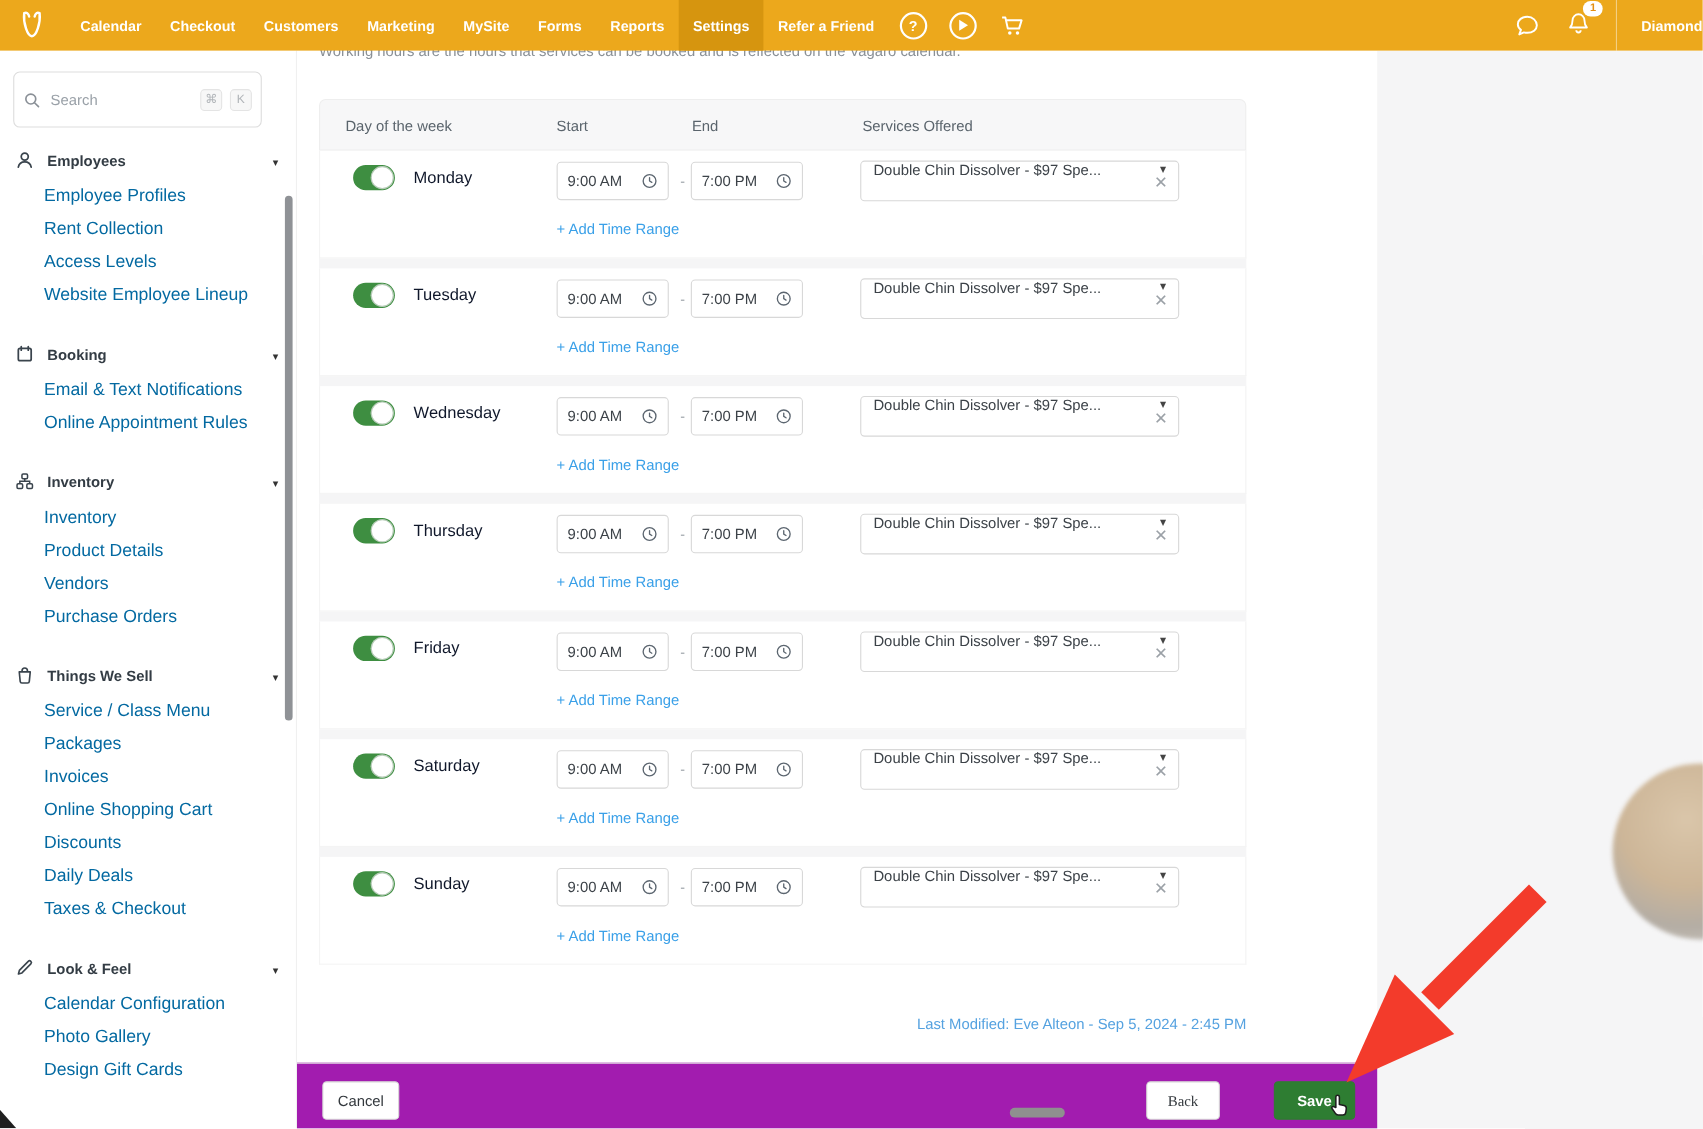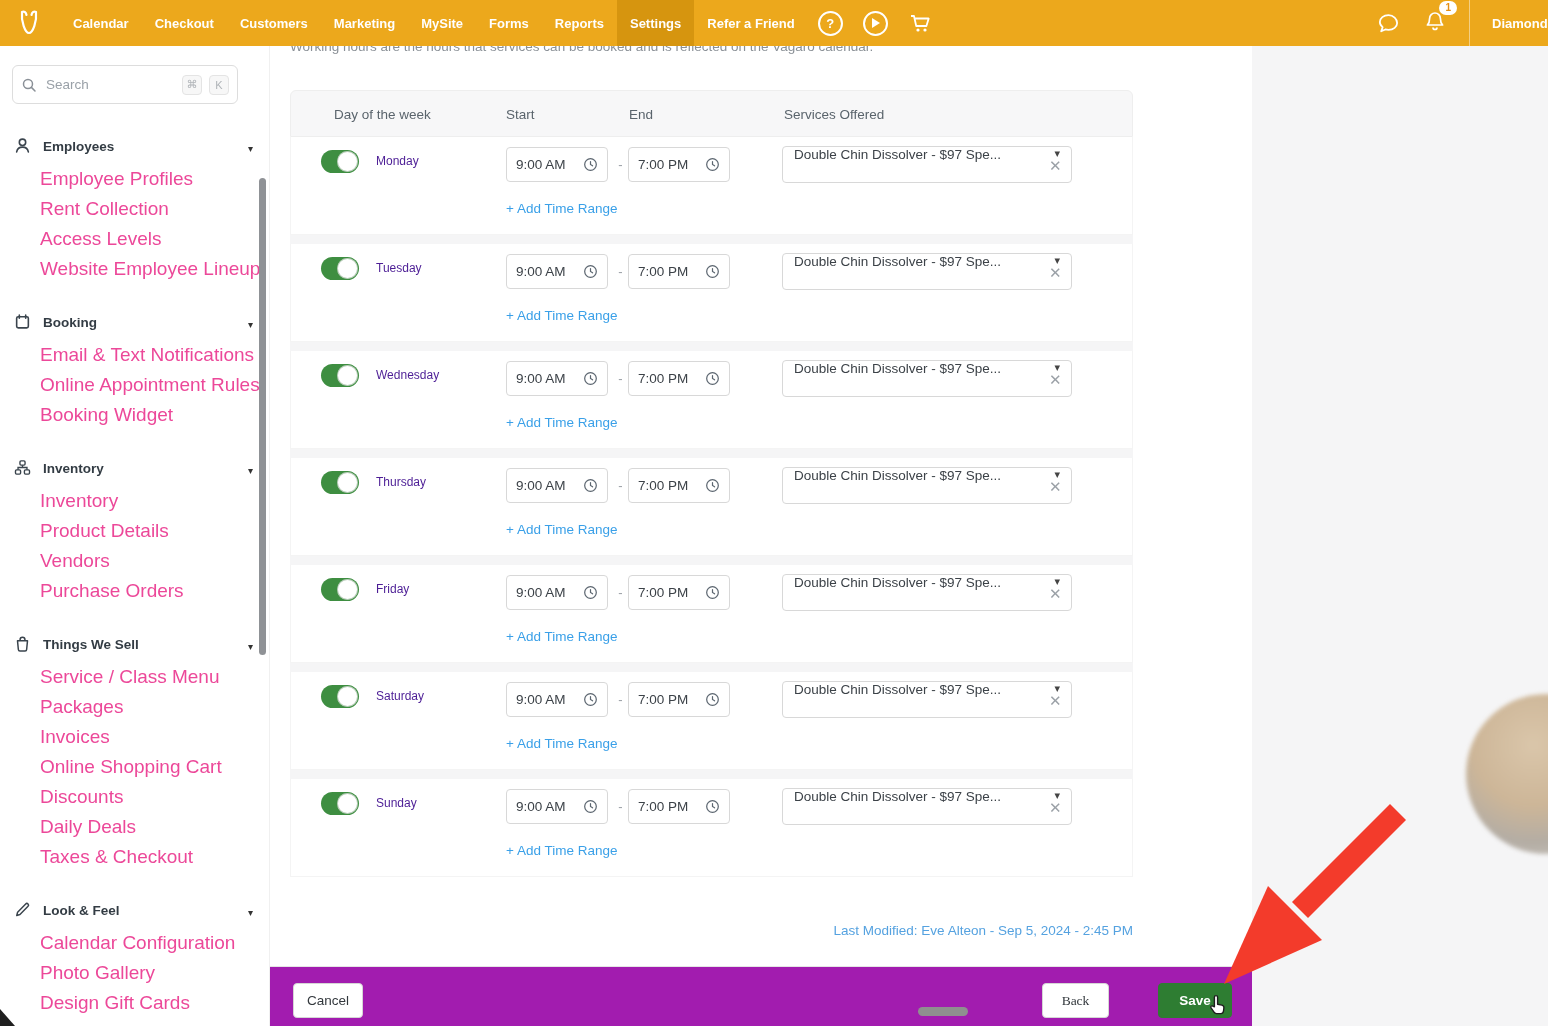--- a/index.html
+++ b/index.html
@@ -28,54 +28,54 @@
   .bell-wrap{position:relative;}
   .badge{position:absolute;top:-8px;right:-10px;background:#fff;color:#E58F12;font-size:10px;
          font-weight:bold;border-radius:9px;padding:2px 6px;line-height:1;}
   .nav-divider{width:1px;height:46px;background:rgba(255,255,255,.45);}
   .account{color:#fff;font-weight:bold;font-size:13px;width:56px;overflow:hidden;
            white-space:nowrap;}
 
   
   .sidebar{position:absolute;top:46px;left:0;width:270px;bottom:0;background:#fff;
            border-right:1px solid #f0f0f0;z-index:10;}
-  .search-box{position:absolute;top:19px;left:12px;width:226px;height:39px;border:1px solid #ddd;
+  .search-box{position:absolute;top:19px;left:12px;width:226px;height:51px;border:1px solid #ddd;
               border-radius:6px;display:flex;align-items:center;padding:0 8px;gap:7px;background:#fff;}
   .search-box input{flex:1;border:none;outline:none;font-size:13.5px;color:#555;min-width:0;
                     font-family:"Liberation Sans",sans-serif;background:transparent;}
   .search-box input::placeholder{color:#9aa1a8;}
   .kbd{min-width:20px;height:20px;border:1px solid #e4e4e4;background:#f7f7f7;border-radius:4px;
        font-size:11px;color:#b0b4b8;display:flex;align-items:center;justify-content:center;padding:0 3px;}
   .side-sections{position:absolute;top:66px;left:0;right:0;}
   .section{margin-top:26px;}
   .section:first-child{margin-top:22px;}
   .section-header{display:flex;align-items:flex-end;gap:12px;padding:0 16px 0 14px;height:20px;cursor:pointer;}
   .section-header .lbl{font-size:13.5px;font-weight:bold;color:#333C44;}
   .section-caret{margin-left:auto;font-size:10px;color:#333;}
   .side-items{margin:10px 0 0 0;}
-  .side-item{height:30px;line-height:30px;padding-left:40px;font-size:19px;color:#ec4899;cursor:pointer;white-space:nowrap;}
+  .side-item{height:30px;line-height:30px;padding-left:40px;font-size:16px;color:#0369a1;cursor:pointer;white-space:nowrap;}
   .side-scroll{position:absolute;top:132px;right:3px;width:7px;height:477px;background:#8F9296;border-radius:4px;}
 
   
   .main{position:absolute;top:46px;left:270px;right:0;bottom:0;background:#F5F5F6;}
   .content-panel{position:absolute;left:0;top:0;width:982px;bottom:0;background:#fff;}
   .intro{position:absolute;top:-7px;left:20px;width:830px;font-size:13.5px;color:#8A9096;}
 
   .wh-table{position:absolute;left:20px;top:44px;width:843px;}
   .wh-head{height:47px;background:#F7F7F8;border:1px solid #EEEEEE;border-radius:6px 6px 0 0;position:relative;}
   .wh-head span{position:absolute;top:0;height:47px;line-height:47px;font-size:13.5px;color:#5A646C;}
-  .th-0{left:23px;margin-left:20px;} .th-1{left:215px;} .th-2{left:338px;} .th-3{left:493px;}
+  .th-0{left:23px;} .th-1{left:215px;} .th-2{left:338px;} .th-3{left:493px;}
   .wh-body{background:#F5F5F6;}
   .day-row{height:98px;background:#fff;margin-bottom:9px;position:relative;border:1px solid #F4F4F4;border-top:none;}
   .day-row:last-child{margin-bottom:0;}
   .toggle{position:absolute;left:30px;top:13px;width:38px;height:23px;border-radius:12px;background:#cfcfcf;cursor:pointer;}
   .toggle.on{background:var(--toggle-green);}
   .toggle .knob{position:absolute;right:1px;top:1px;width:21px;height:21px;border-radius:50%;
                 background:#fff;box-shadow:inset 0 0 0 1px rgba(46,105,49,.35);}
-  .day-label{position:absolute;left:85px;top:0;height:49px;line-height:49px;font-size:12px;color:#4c1d95;}
+  .day-label{position:absolute;left:85px;top:0;height:49px;line-height:49px;font-size:15px;color:#0f172a;}
   .time-input{position:absolute;top:10px;width:102px;height:35px;border:1px solid #D8D8D8;border-radius:4px;
               background:#fff;display:flex;align-items:center;padding:6px 9px;font-size:13.5px;color:#3C4248;cursor:pointer;}
   .time-input .clock{margin-left:auto;display:flex;}
   .t-start{left:215px;} .t-end{left:337px;}
   .range-dash{position:absolute;left:322px;top:10px;width:15px;height:35px;line-height:35px;text-align:center;color:#9AA0A6;font-size:13px;}
   .service-select{position:absolute;left:491px;top:9px;width:290px;height:37px;border:1px solid #D8D8D8;border-radius:4px;
                   background:#fff;display:flex;align-items:flex-start;padding:0 11px;font-size:13.5px;color:#3C4248;cursor:pointer;}
   .service-select .sel-caret{margin-left:auto;font-size:11px;color:#444;}
   .row-remove{position:absolute;left:756px;top:18px;border:none;background:none;color:#9BA1A7;
               font-size:15px;cursor:pointer;padding:2px;}
@@ -210,21 +210,20 @@
               <rect x="2.5" y="3.5" width="11" height="10.5" rx="1.5" fill="none" stroke="#3A444D" stroke-width="1.5"></rect>
               <path d="M5 2v3M11 2v3" stroke="#3A444D" stroke-width="1.5" stroke-linecap="round"></path>
             </svg>
           </span>
       <span class="lbl">Booking</span>
       <span class="section-caret">▾</span>
     </div>
     <div class="side-items">
           <div class="side-item">Email &amp; Text Notifications</div>
           <div class="side-item">Online Appointment Rules</div>
-          <div class="side-item">Booking Widget</div>
         </div>
   </div>
       <div class="section">
     <div class="section-header">
       <span style="display:flex;">
             <svg width="17" height="17" viewBox="0 0 16 16">
               <rect x="5.6" y="1.8" width="4.8" height="4" rx="1" fill="none" stroke="#3A444D" stroke-width="1.3"></rect>
               <rect x="1.4" y="10.2" width="4.8" height="4" rx="1" fill="none" stroke="#3A444D" stroke-width="1.3"></rect>
               <rect x="9.8" y="10.2" width="4.8" height="4" rx="1" fill="none" stroke="#3A444D" stroke-width="1.3"></rect>
               <path d="M8 5.8v2.2M3.8 10.2V8h8.4v2.2" fill="none" stroke="#3A444D" stroke-width="1.3"></path>

